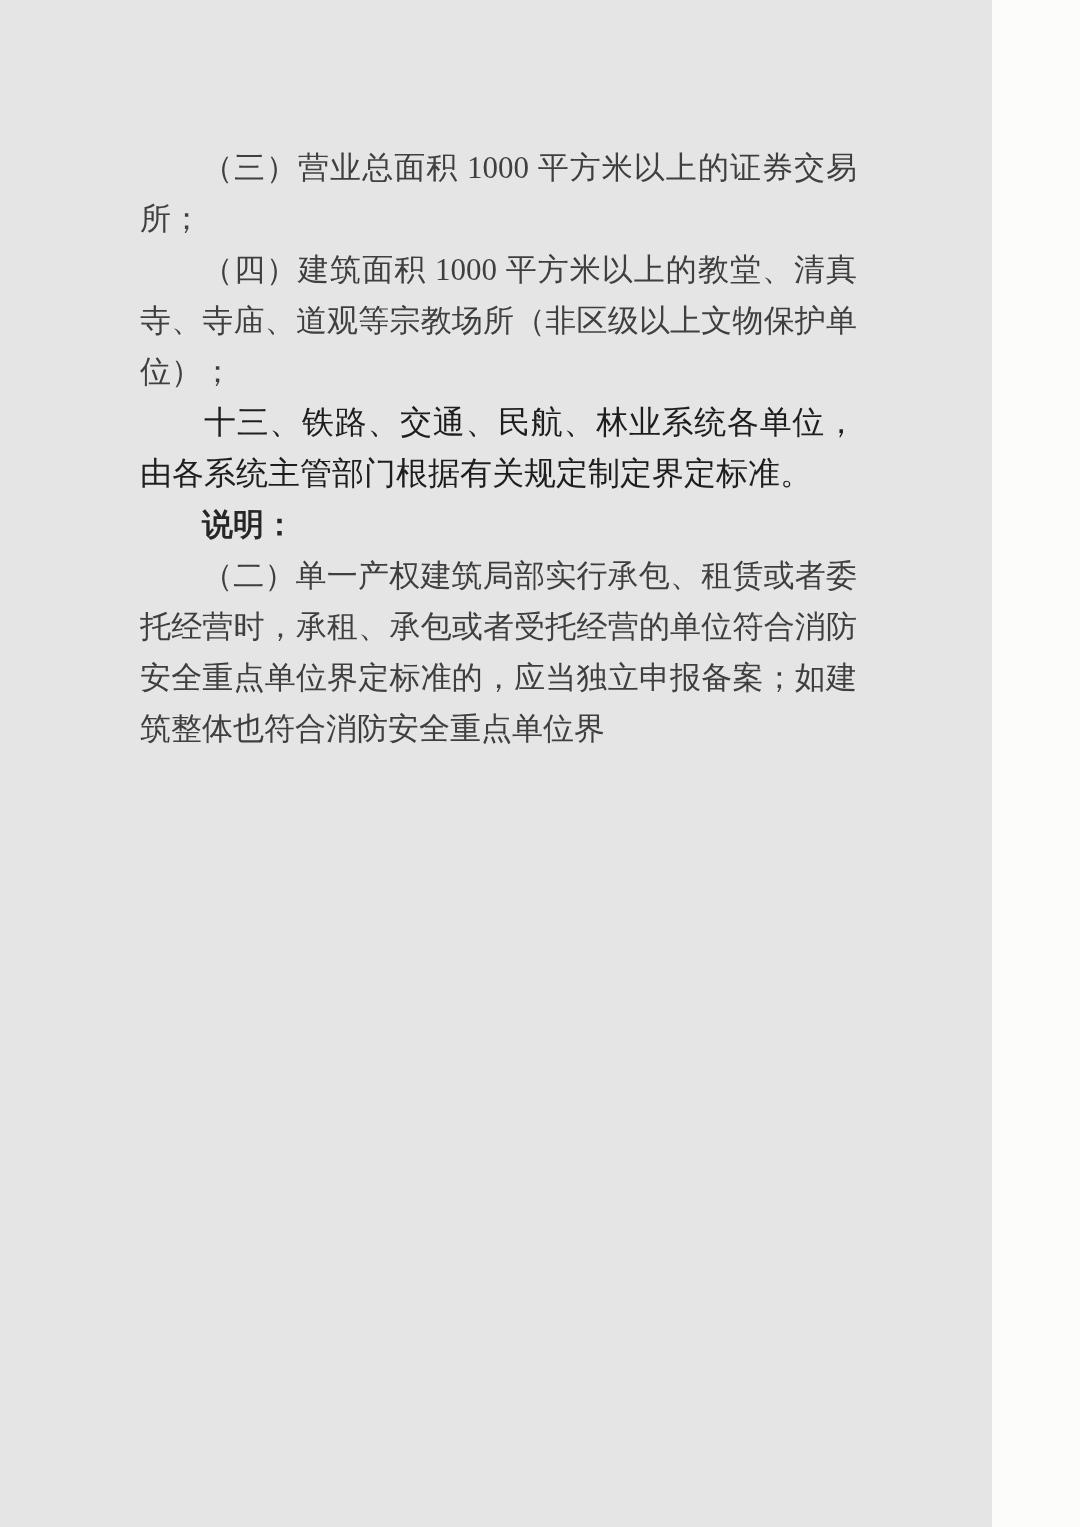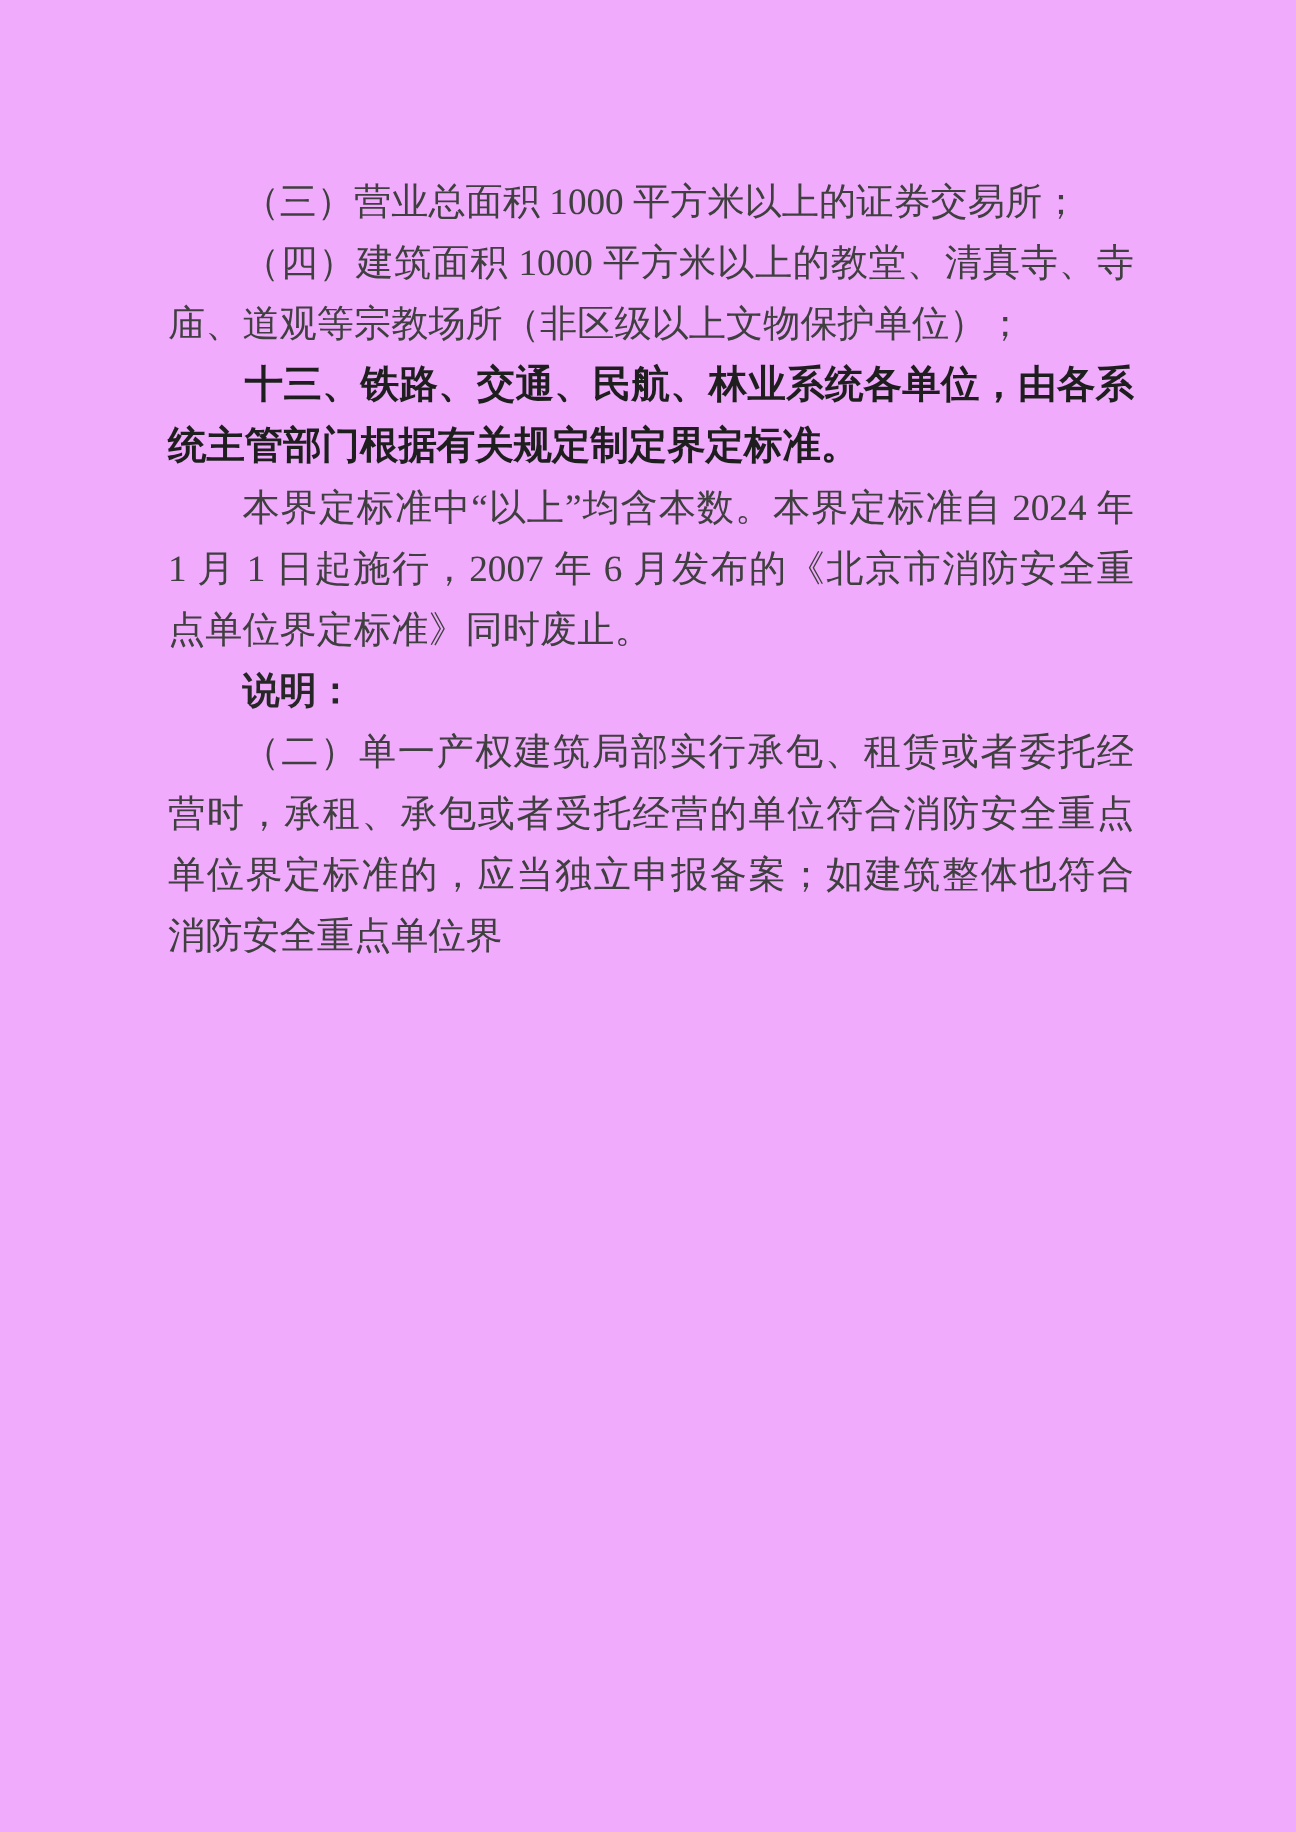--- a/index.html
+++ b/index.html
@@ -7,53 +7,52 @@
     padding: 0;
     background: #fcfcfa;
   }
   body {
     width: 1080px;
     height: 1527px;
     overflow: hidden;
   }
   .page {
     box-sizing: border-box;
-    width: 1080px;
+    width: 992px;
     height: 1527px;
-    background: #f0abfc;
+    background: #e5e5e5;
     padding: 142px 135px 0 140px;
   }
   .doc-body p {
     margin: 0;
     padding: 0;
     text-indent: 2em;
     font-family: "Liberation Serif", "DejaVu Serif", serif;
     font-size: 31px;
     line-height: 51px;
     color: #3f3f3f;
     text-align: justify;
     text-justify: inter-ideograph;
     word-break: break-all;
   }
   .doc-body p.heading {
     font-family: "Liberation Sans", "DejaVu Sans", sans-serif;
-    font-weight: 700;
+    font-weight: 400;
     color: #1e1e1e;
     font-size: 32px;
   }
   .doc-body p.label {
     font-weight: 700;
     color: #262626;
   }
 </style>
 </head>
 <body>
 
 <div class="page">
   <div class="doc-body" id="doc-body">
       <p class="body">（三）营业总面积 1000 平方米以上的证券交易所；</p>
       <p class="body">（四）建筑面积 1000 平方米以上的教堂、清真寺、寺庙、道观等宗教场所（非区级以上文物保护单位）；</p>
       <p class="heading">十三、铁路、交通、民航、林业系统各单位，由各系统主管部门根据有关规定制定界定标准。</p>
-      <p class="body">本界定标准中“以上”均含本数。本界定标准自 2024 年 1 月 1 日起施行，2007 年 6 月发布的《北京市消防安全重点单位界定标准》同时废止。</p>
       <p class="label">说明：</p>
       <p class="body">（二）单一产权建筑局部实行承包、租赁或者委托经营时，承租、承包或者受托经营的单位符合消防安全重点单位界定标准的，应当独立申报备案；如建筑整体也符合消防安全重点单位界</p>
     </div>
 </div>
 
 </body></html>

